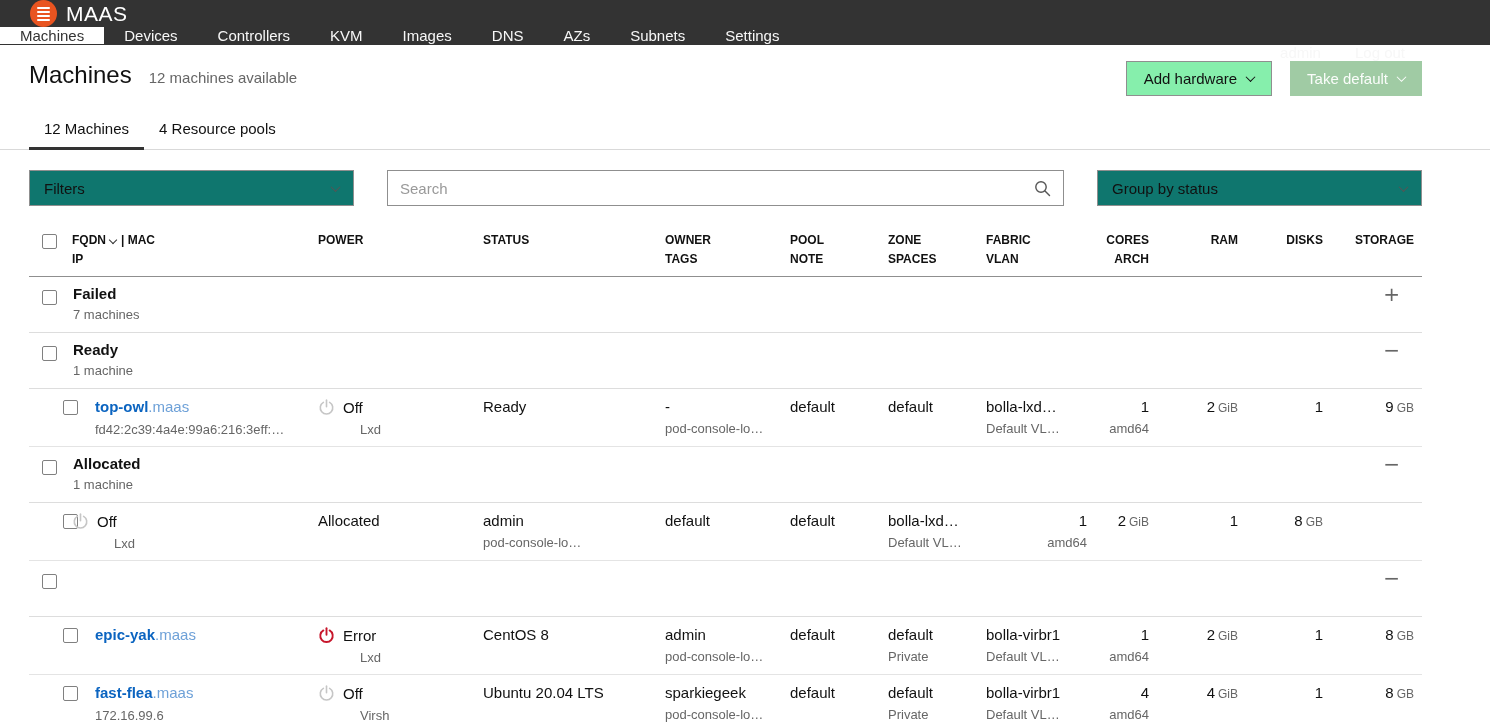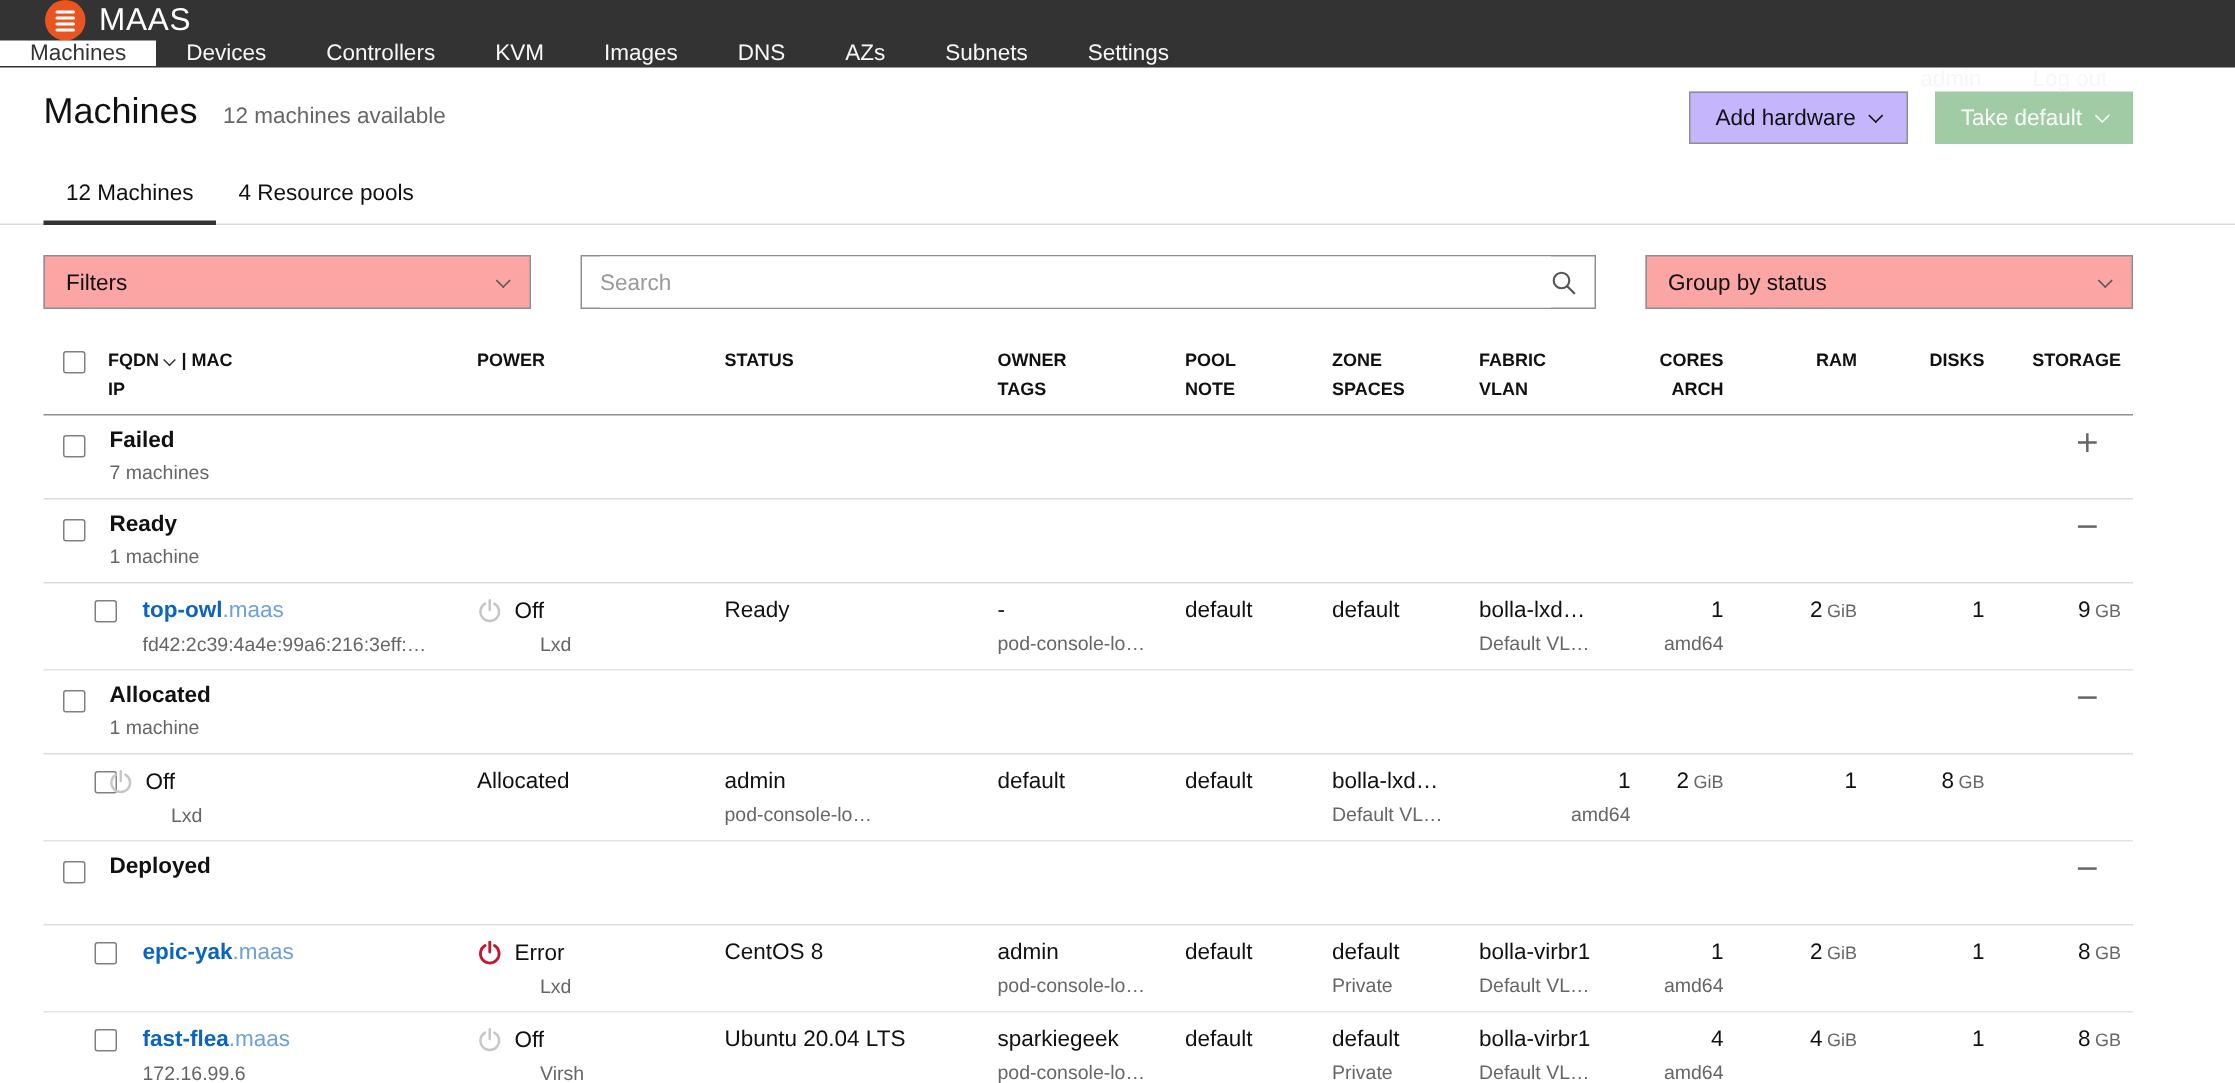--- a/index.html
+++ b/index.html
@@ -29,36 +29,36 @@
   .nav-right { margin-left: auto; display: flex; align-items: stretch; padding-right: 68px; }
   .nav-right .nav-item { padding: 0 17px; }
 
   
   .page-header { padding: 16px 68px 0 29px; display: flex; justify-content: space-between; align-items: flex-start; }
   .title-wrap { display: flex; align-items: baseline; gap: 17px; }
   .page-title { font-size: 24px; font-weight: 400; color: #111; }
   .page-subtitle { font-size: 15px; color: #666; }
   .header-actions { display: flex; gap: 18px; }
   .btn { height: 35px; font-size: 15px; display: inline-flex; align-items: center; gap: 10px;
-         padding: 0 17px; cursor: pointer; background: #c4b5fd; border: 1px solid #8f8f8f; color: #111;
+         padding: 0 17px; cursor: pointer; background: #86efac; border: 1px solid #8f8f8f; color: #111;
          font-family: inherit; }
   .btn-positive { background: #a0cba4; border: none; color: rgba(255,255,255,.95); }
   .chev { width: 7px; height: 7px; border-right: 1.5px solid currentColor; border-bottom: 1.5px solid currentColor;
           transform: rotate(45deg) translate(-1px,-1px); display: inline-block; }
 
   
   .tab-strip { margin-top: 13px; border-bottom: 1px solid #d9d9d9; padding-left: 29px; display: flex; height: 41px; }
   .tab { padding: 0 15px; display: flex; align-items: center; font-size: 15px; cursor: pointer; color: #111;
          border-bottom: 3px solid transparent; margin-bottom: -1px; }
   .tab.active { border-bottom-color: #333; }
 
   
   .filter-row { margin: 20px 68px 0 29px; display: flex; gap: 33px; height: 36px; }
   .select {
-    width: 325px; border: 1px solid #8f8f8f; background: #fca5a5; display: flex; align-items: center;
+    width: 325px; border: 1px solid #8f8f8f; background: #0f766e; display: flex; align-items: center;
     justify-content: space-between; padding: 0 14px; font-size: 15px; color: #111; cursor: pointer; flex: none;
   }
   .select .chev { color: #555; }
   .searchbox { flex: 1; border: 1px solid #8f8f8f; display: flex; align-items: center; padding: 0 12px; }
   .searchbox input { border: none; outline: none; flex: 1; font-size: 15px; font-family: inherit; color: #111; height: 100%; }
   .searchbox input::placeholder { color: #999; }
   .search-icon { flex: none; }
 
   
   .mtable { margin: 19px 68px 0 29px; width: 1393px; }
@@ -306,21 +306,20 @@
       <div class="cell-sub">amd64</div>
     </div>
     <div class="num cell-main"><span>2</span><span class="unit">GiB</span></div>
     <div class="num cell-main">1</div>
     <div class="num cell-main"><span>8</span><span class="unit">GB</span></div>
   </div>
 
   <div class="trow group-row">
     <div class="cell-check"><span class="checkbox"></span></div>
     <div style="grid-column: 2 / span 10;">
-      <div class="group-label">Deployed</div>
     </div>
     <div class="group-toggle"><span class="toggle-btn">−</span></div>
   </div>
 
   <div class="trow mrow">
     <div class="cell-check"><span class="checkbox"></span></div>
     <div class="cell-fqdn">
       <a class="fqdn-link"><span class="fqdn-name">epic-yak</span><span class="fqdn-domain">.maas</span></a>
       <div class="cell-sub"></div>
     </div>

